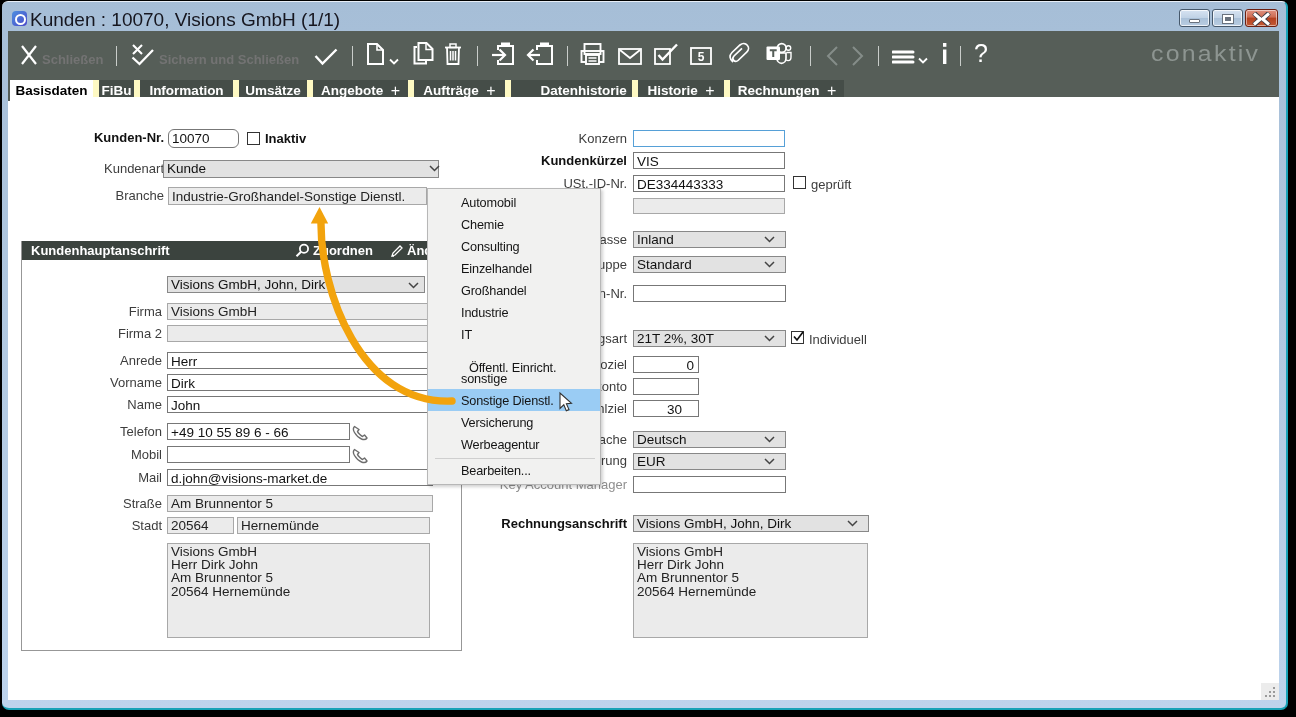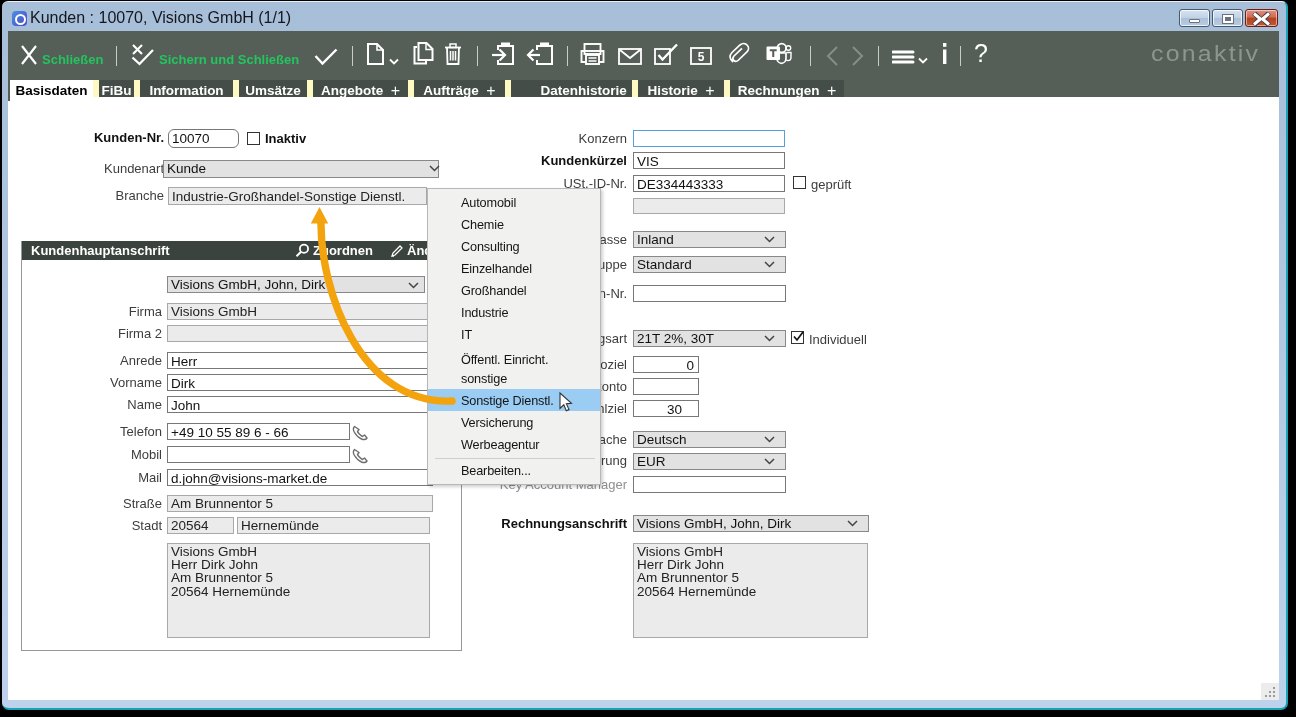--- a/index.html
+++ b/index.html
@@ -2,21 +2,21 @@
 <html><head>
 <meta charset="utf-8">
 <style>
 * { margin:0; padding:0; box-sizing:border-box; }
 html,body { width:1296px; height:717px; background:#000; overflow:hidden; }
 body { font-family:"Liberation Sans", sans-serif; position:relative; }
 .abs { position:absolute; }
 .win { position:absolute; left:2px; top:1px; width:1286px; height:709px;
   background:linear-gradient(#a6bed7 0%, #b0c7df 40%, #bdd3ec 100%);
   border-radius:6px 6px 7px 7px; border-top:1px solid #e8eff8; border-right:2px solid #1aa3b8; border-bottom:2px solid #17a2b6; }
-.titletext { position:absolute; left:30px; top:9px; font-size:16px; color:#16161f; }
+.titletext { position:absolute; left:30px; top:9px; font-size:19px; color:#16161f; }
 .appicon { position:absolute; left:12px; top:11px; width:15px; height:15px; border-radius:4px;
   background:linear-gradient(135deg,#4d8fe0,#4b49c8); }
 .appicon:after { content:""; position:absolute; left:3px; top:3px; width:7px; height:7px;
   border:2px solid #fff; border-radius:50%; }
 .wbtn { position:absolute; top:9px; height:18px; border-radius:3px; border:1px solid #46586b; }
 .wbtn.mm { background:linear-gradient(#d7e3f2 0%, #c0d2e5 49%, #a9c0d8 50%, #b9cde2 100%);
   box-shadow:inset 0 0 0 1px rgba(255,255,255,.75); }
 .wbtn.cl { background:linear-gradient(#e09180 0%, #cd6c52 45%, #b4401f 50%, #c35935 100%);
   border-color:#6c1f10; box-shadow:inset 0 0 0 1px rgba(255,255,255,.5); }
 .toolbar { position:absolute; left:8px; top:31px; width:1271px; height:66px; background:#565e58; }
@@ -36,21 +36,21 @@
 .chev { position:absolute; width:11px; height:7px; }
 .cb { position:absolute; width:13px; height:13px; background:#fff; border:1px solid #333; }
 .grpbox { position:absolute; left:21px; top:241px; width:441px; height:410px; border:1px solid #979797; }
 .grphead { position:absolute; left:22px; top:241px; width:439px; height:19px; background:#3b433e;
   color:#fff; font-weight:bold; font-size:13px; line-height:19px; }
 .panel { position:absolute; left:427px; top:188px; width:174px; height:297px; background:#f1f1f0;
   border:1px solid #b7b7b7; z-index:20; box-shadow:2px 2px 3px rgba(0,0,0,.18); }
 .pitem { position:absolute; left:33px; font-size:12.7px; letter-spacing:-0.15px; color:#141414; height:22px; line-height:22px; white-space:nowrap; }
 .sep { position:absolute; width:1px; background:#c9cdca; }
 .ticon { position:absolute; }
-.tlabel { position:absolute; color:#22c55e; font-weight:bold; font-size:13px; height:16px; line-height:16px; }
+.tlabel { position:absolute; color:#737373; font-weight:bold; font-size:13px; height:16px; line-height:16px; }
 svg { display:block; }
 </style>
 </head>
 <body>
 <div class="win"></div>
 <div class="appicon"></div>
 <div class="titletext">Kunden : 10070, Visions GmbH (1/1)</div>
 
 <div class="wbtn mm" style="left:1179px; width:31px;"></div>
 <div class="wbtn mm" style="left:1212px; width:31px;"></div>
@@ -299,21 +299,21 @@
 20564 Hernemünde</div>
 
 <div class="panel">
  <div class="pitem" style="top:3px;">Automobil</div>
  <div class="pitem" style="top:25px;">Chemie</div>
  <div class="pitem" style="top:47px;">Consulting</div>
  <div class="pitem" style="top:69px;">Einzelhandel</div>
  <div class="pitem" style="top:91px;">Großhandel</div>
  <div class="pitem" style="top:113px;">Industrie</div>
  <div class="pitem" style="top:135px;">IT</div>
- <div class="pitem" style="top:160px;">Öffentl. Einricht.</div>
+ <div class="pitem" style="top:168px;margin-left:8px;">Öffentl. Einricht.</div>
  <div class="pitem" style="top:179px;">sonstige</div>
  <div style="position:absolute; left:0; top:200px; width:172px; height:22px; background:#9accf4;"></div>
  <div class="pitem" style="top:201px;">Sonstige Dienstl.</div>
  <div class="pitem" style="top:223px;">Versicherung</div>
  <div class="pitem" style="top:245px;">Werbeagentur</div>
  <div style="position:absolute; left:7px; top:269px; width:160px; height:1px; background:#cfcfcf;"></div>
  <div class="pitem" style="top:271px;">Bearbeiten...</div>
 </div>
 
 <div class="abs" style="left:1261px; top:683px; width:18px; height:17px; background:#ececec;"></div>

